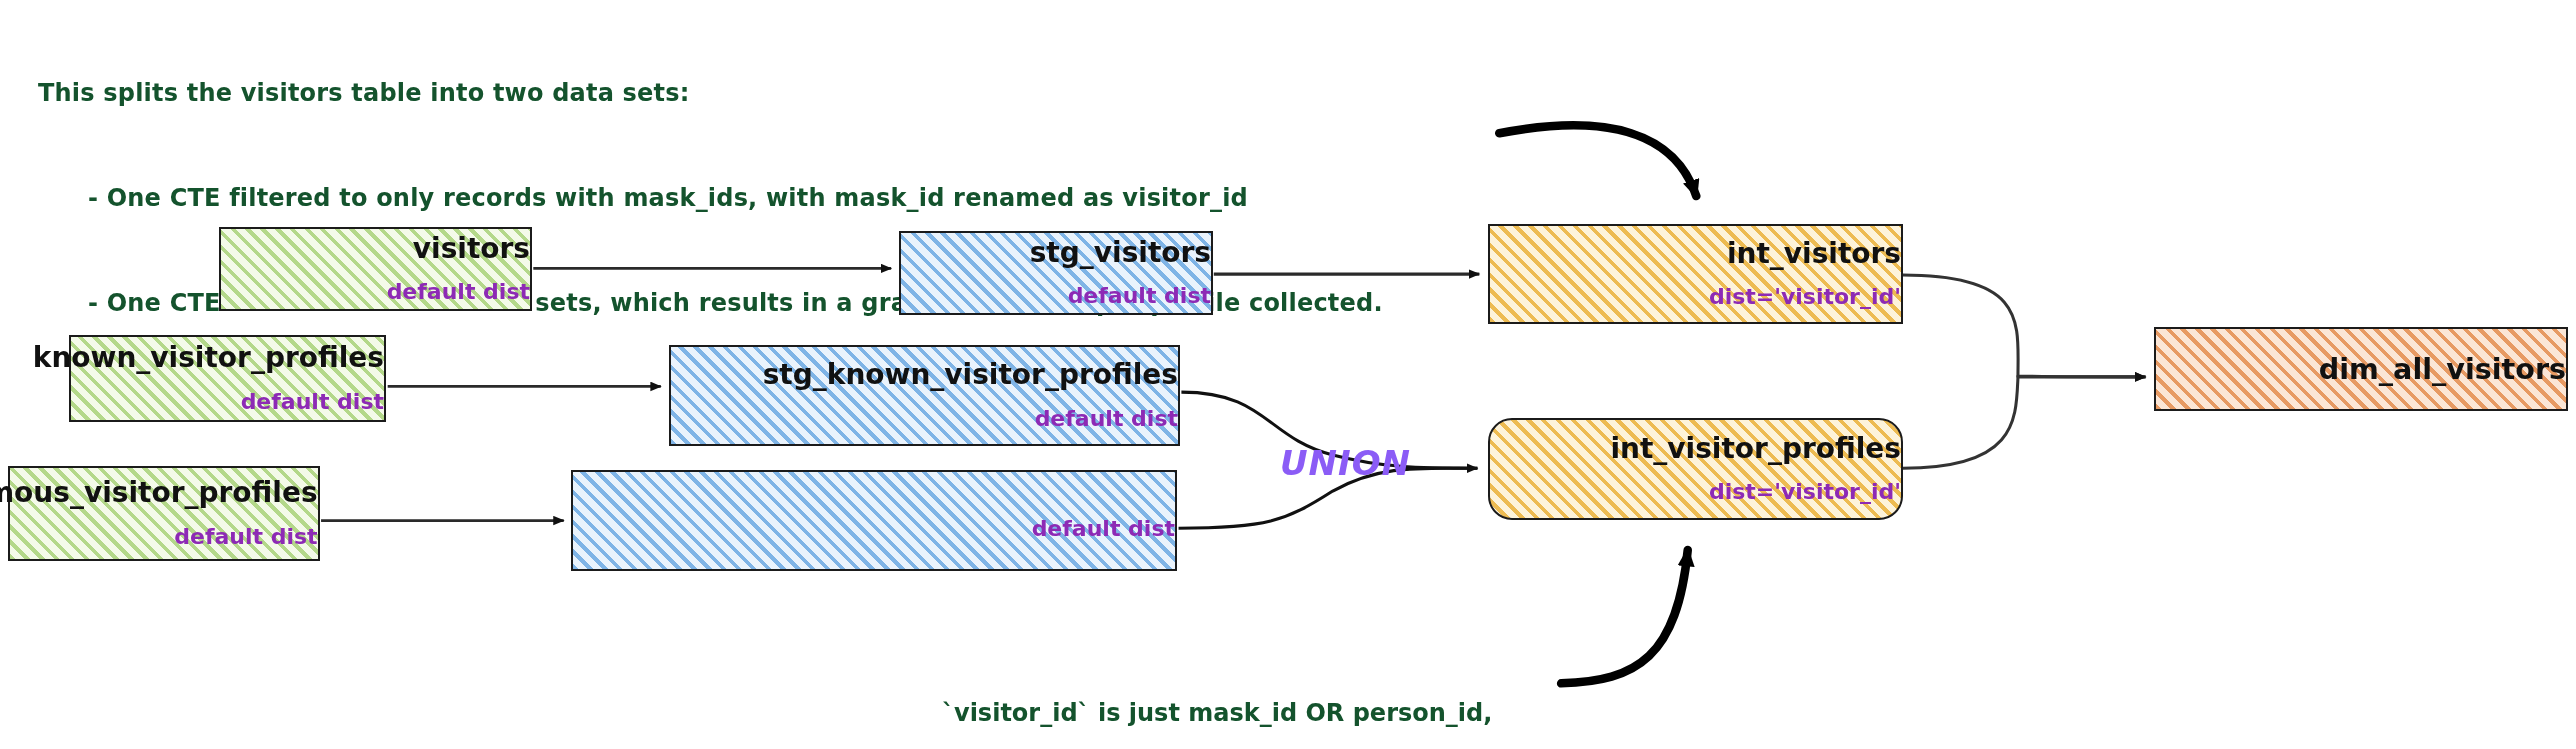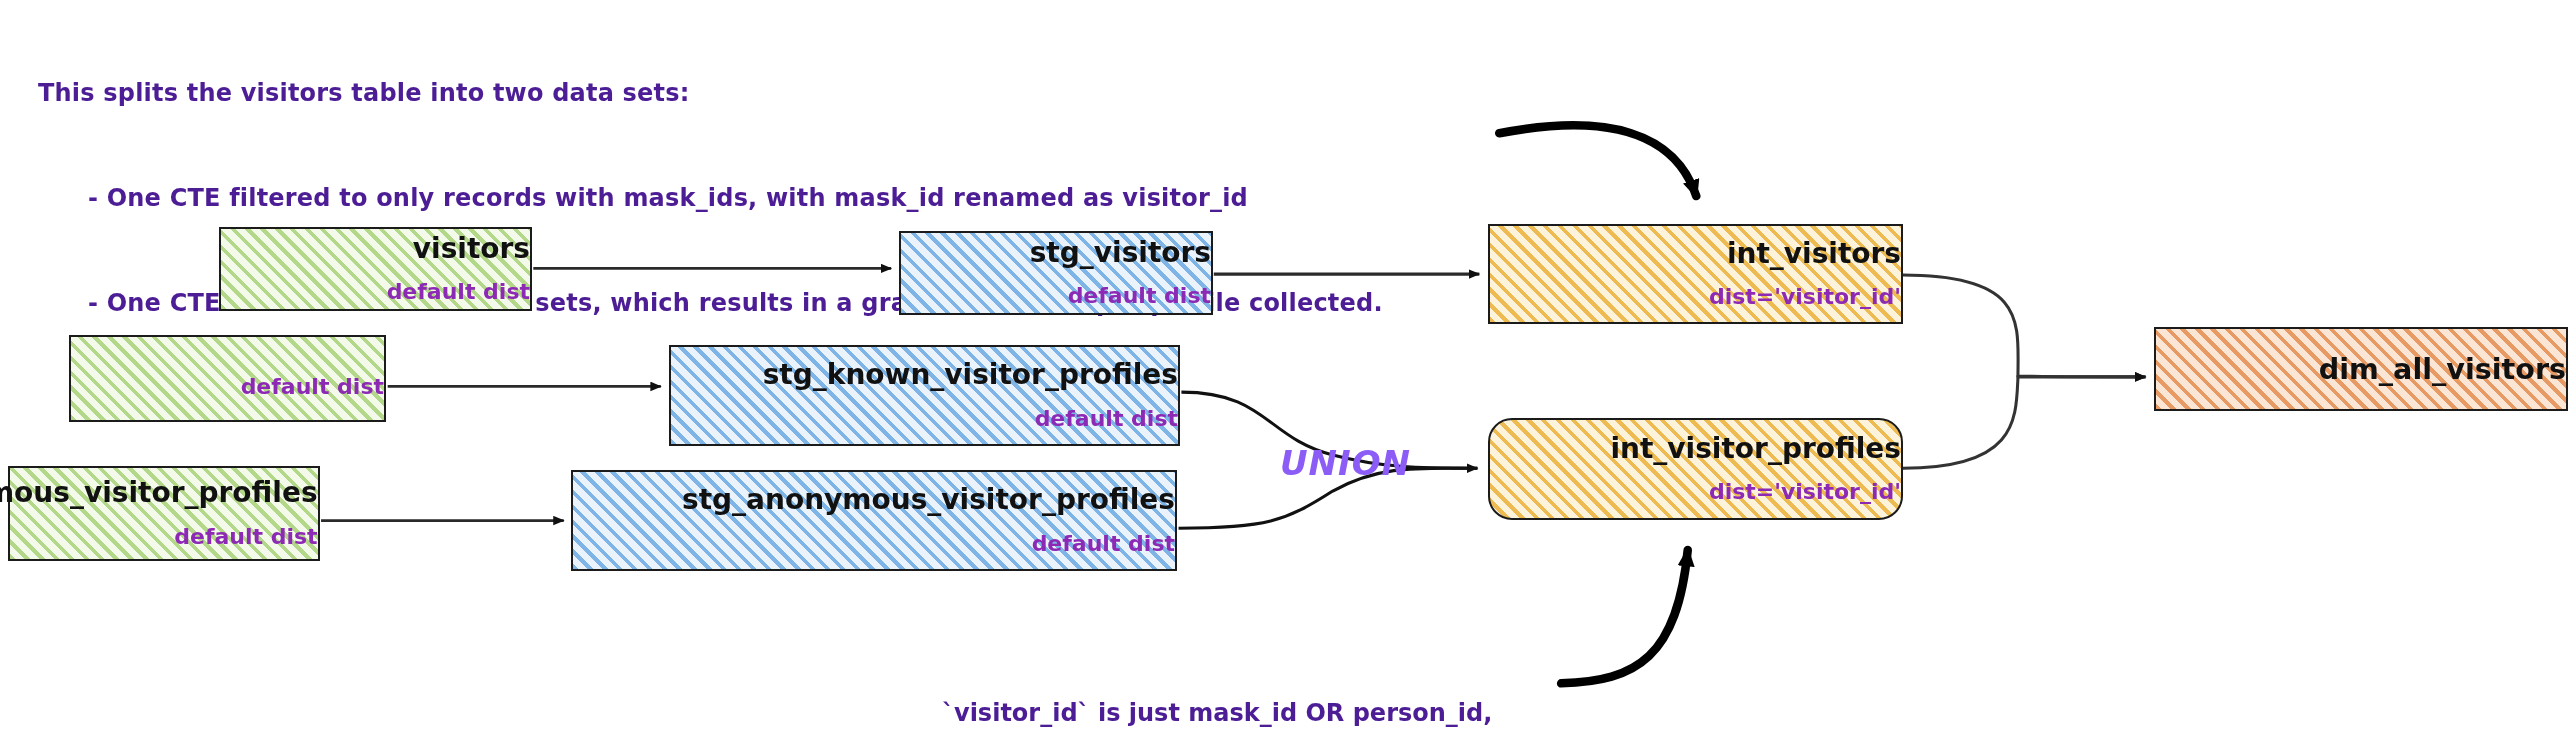--- a/index.html
+++ b/index.html
@@ -1,20 +1,20 @@
 <!DOCTYPE html>
 <html style="font-size:15.2px"><head>
 <meta charset="utf-8">
 <style>
   html,body{margin:0;padding:0;background:#ffffff;}
   body{width:2576px;height:749px;font-family:"DejaVu Sans",sans-serif;}
   #stage{position:relative;width:2576px;height:749px;overflow:hidden;background:#fff;}
   svg#canvas{position:absolute;left:0;top:0;width:2576px;height:749px;}
 
-  .note{position:absolute;color:#4c1d95;white-space:pre;}
+  .note{position:absolute;color:#14532d;white-space:pre;}
   .note-line{display:block;}
 
   
   .hand{font-family:"DejaVu Sans",sans-serif;font-weight:600;}
 
   #header-note{left:38px;top:5.7px;font-size:24px;line-height:35px;letter-spacing:0.2px;}
   #header-note .indent{padding-left:50px;}
 
   #bottom-note{left:942px;top:628px;font-size:24px;line-height:34px;text-align:left;}
 
@@ -89,40 +89,40 @@
   </div>
 
   <div class="union-label hand">UNION</div>
 
   <div class="node green hand" style="left:219px;top:227px;width:313px;height:84px;">
     <span class="title">visitors</span>
     <span class="sub">default dist</span>
   </div>
 
   <div class="node green hand" style="left:69px;top:335px;width:317px;height:87px;">
+    <span class="title">known_visitor_profiles</span>
     <span class="sub">default dist</span>
   </div>
 
   <div class="node green hand" style="left:7.6px;top:466px;width:312px;height:95px;">
     <span class="title">anonymous_visitor_profiles</span>
     <span class="sub">default dist</span>
   </div>
 
   <div class="node blue hand" style="left:899px;top:231px;width:314px;height:84px;">
     <span class="title">stg_visitors</span>
     <span class="sub">default dist</span>
   </div>
 
   <div class="node blue hand" style="left:669px;top:345px;width:511px;height:101px;">
     <span class="title">stg_known_visitor_profiles</span>
     <span class="sub">default dist</span>
   </div>
 
   <div class="node blue hand" style="left:571px;top:470px;width:606px;height:101px;">
-    <span class="title">stg_anonymous_visitor_profiles</span>
     <span class="sub">default dist</span>
   </div>
 
   <div class="node yellow hand" style="left:1488px;top:224px;width:415px;height:100px;">
     <span class="title">int_visitors</span>
     <span class="sub">dist='visitor_id'</span>
   </div>
 
   <div class="node yellow hand" style="left:1488px;top:418px;width:415px;height:102px;border-radius:24px;">
     <span class="title">int_visitor_profiles</span>

